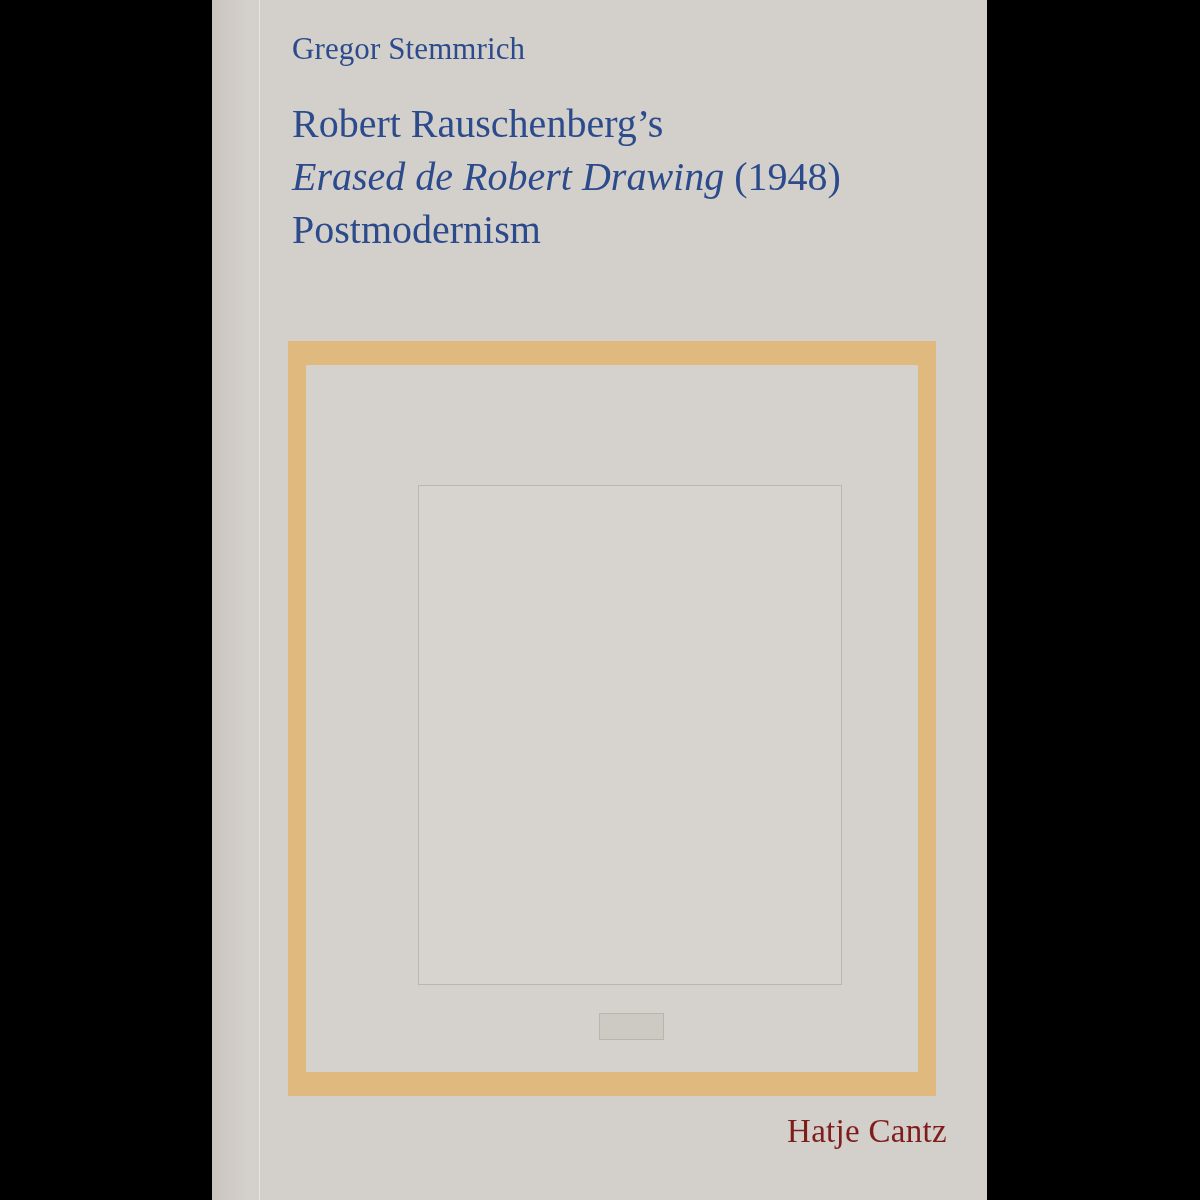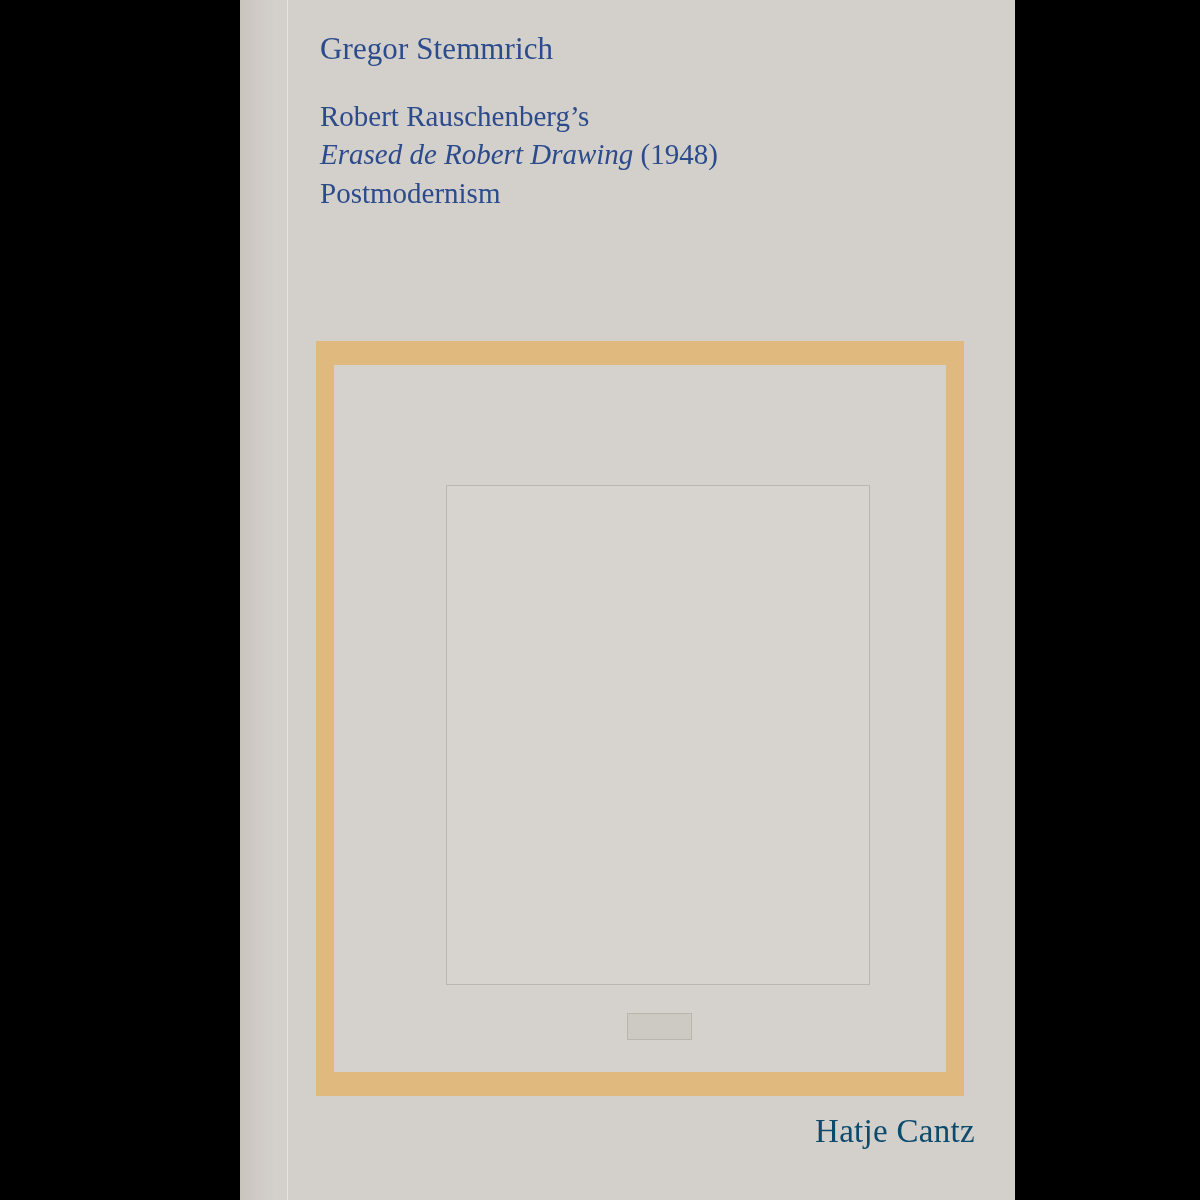--- a/index.html
+++ b/index.html
@@ -21,21 +21,20 @@
   }
 
   
   #book-cover {
     position: absolute;
     left: 212px;
     top: 0px;
     width: 775px;
     height: 1200px;
     background: #d3cfca;
-    margin-left: 28px;
   }
 
   
   #spine-edge {
     position: absolute;
     left: 0px;
     top: 0px;
     width: 48px;
     height: 1200px;
     background: linear-gradient(to right, #c9c4be 0%, #cfcac5 35%, #d4d0cb 75%, #d3cfca 100%);
@@ -58,21 +57,21 @@
     color: #2a4a8c;
   }
   .author {
     font-size: 31px;
     line-height: 1.25;
     letter-spacing: 0.1px;
     color: #2b4b8d;
     margin: 0 0 28px 0;
   }
   .title-lines {
-    font-size: 29px;
+    font-size: 40px;
     line-height: 1.33;
     color: #2b4b8d;
   }
   .tline { display: block; white-space: nowrap; }
   .tline em {
     font-style: italic;
   }
 
   
   #artwork {
@@ -114,21 +113,21 @@
     box-sizing: border-box;
   }
 
   
   #publisher {
     position: absolute;
     left: 0px;
     right: 40px;
     top: 1113px;
     text-align: right;
-    color: #0c4a6e;
+    color: #7f1d1d;
     font-size: 33px;
     letter-spacing: 0.3px;
   }
 </style>
 </head>
 <body>
 
 <div id="stage">
 
   <div id="book-cover">

